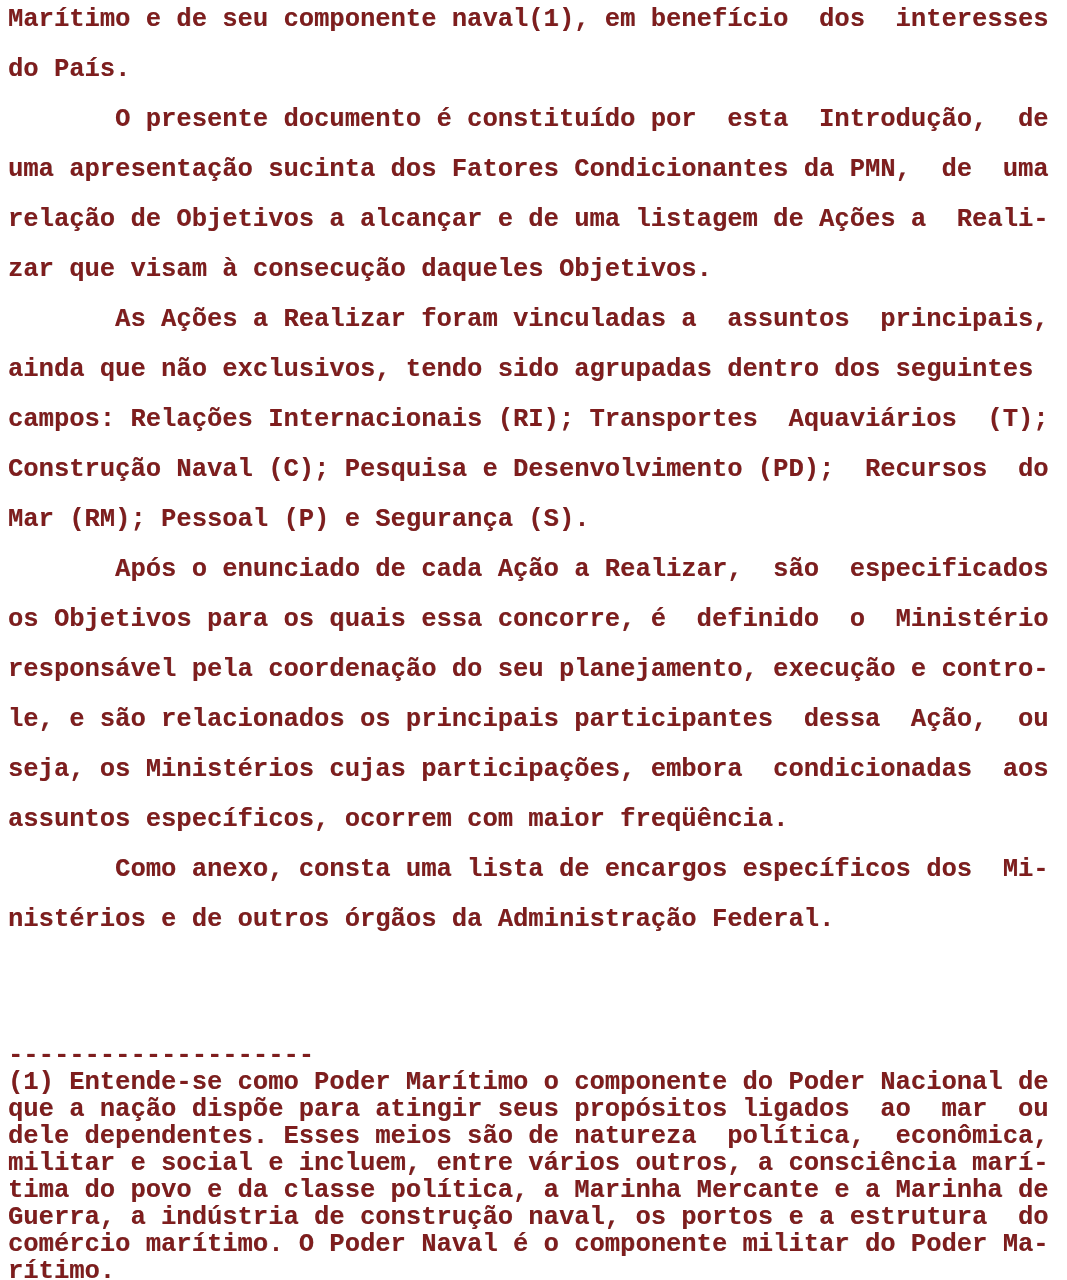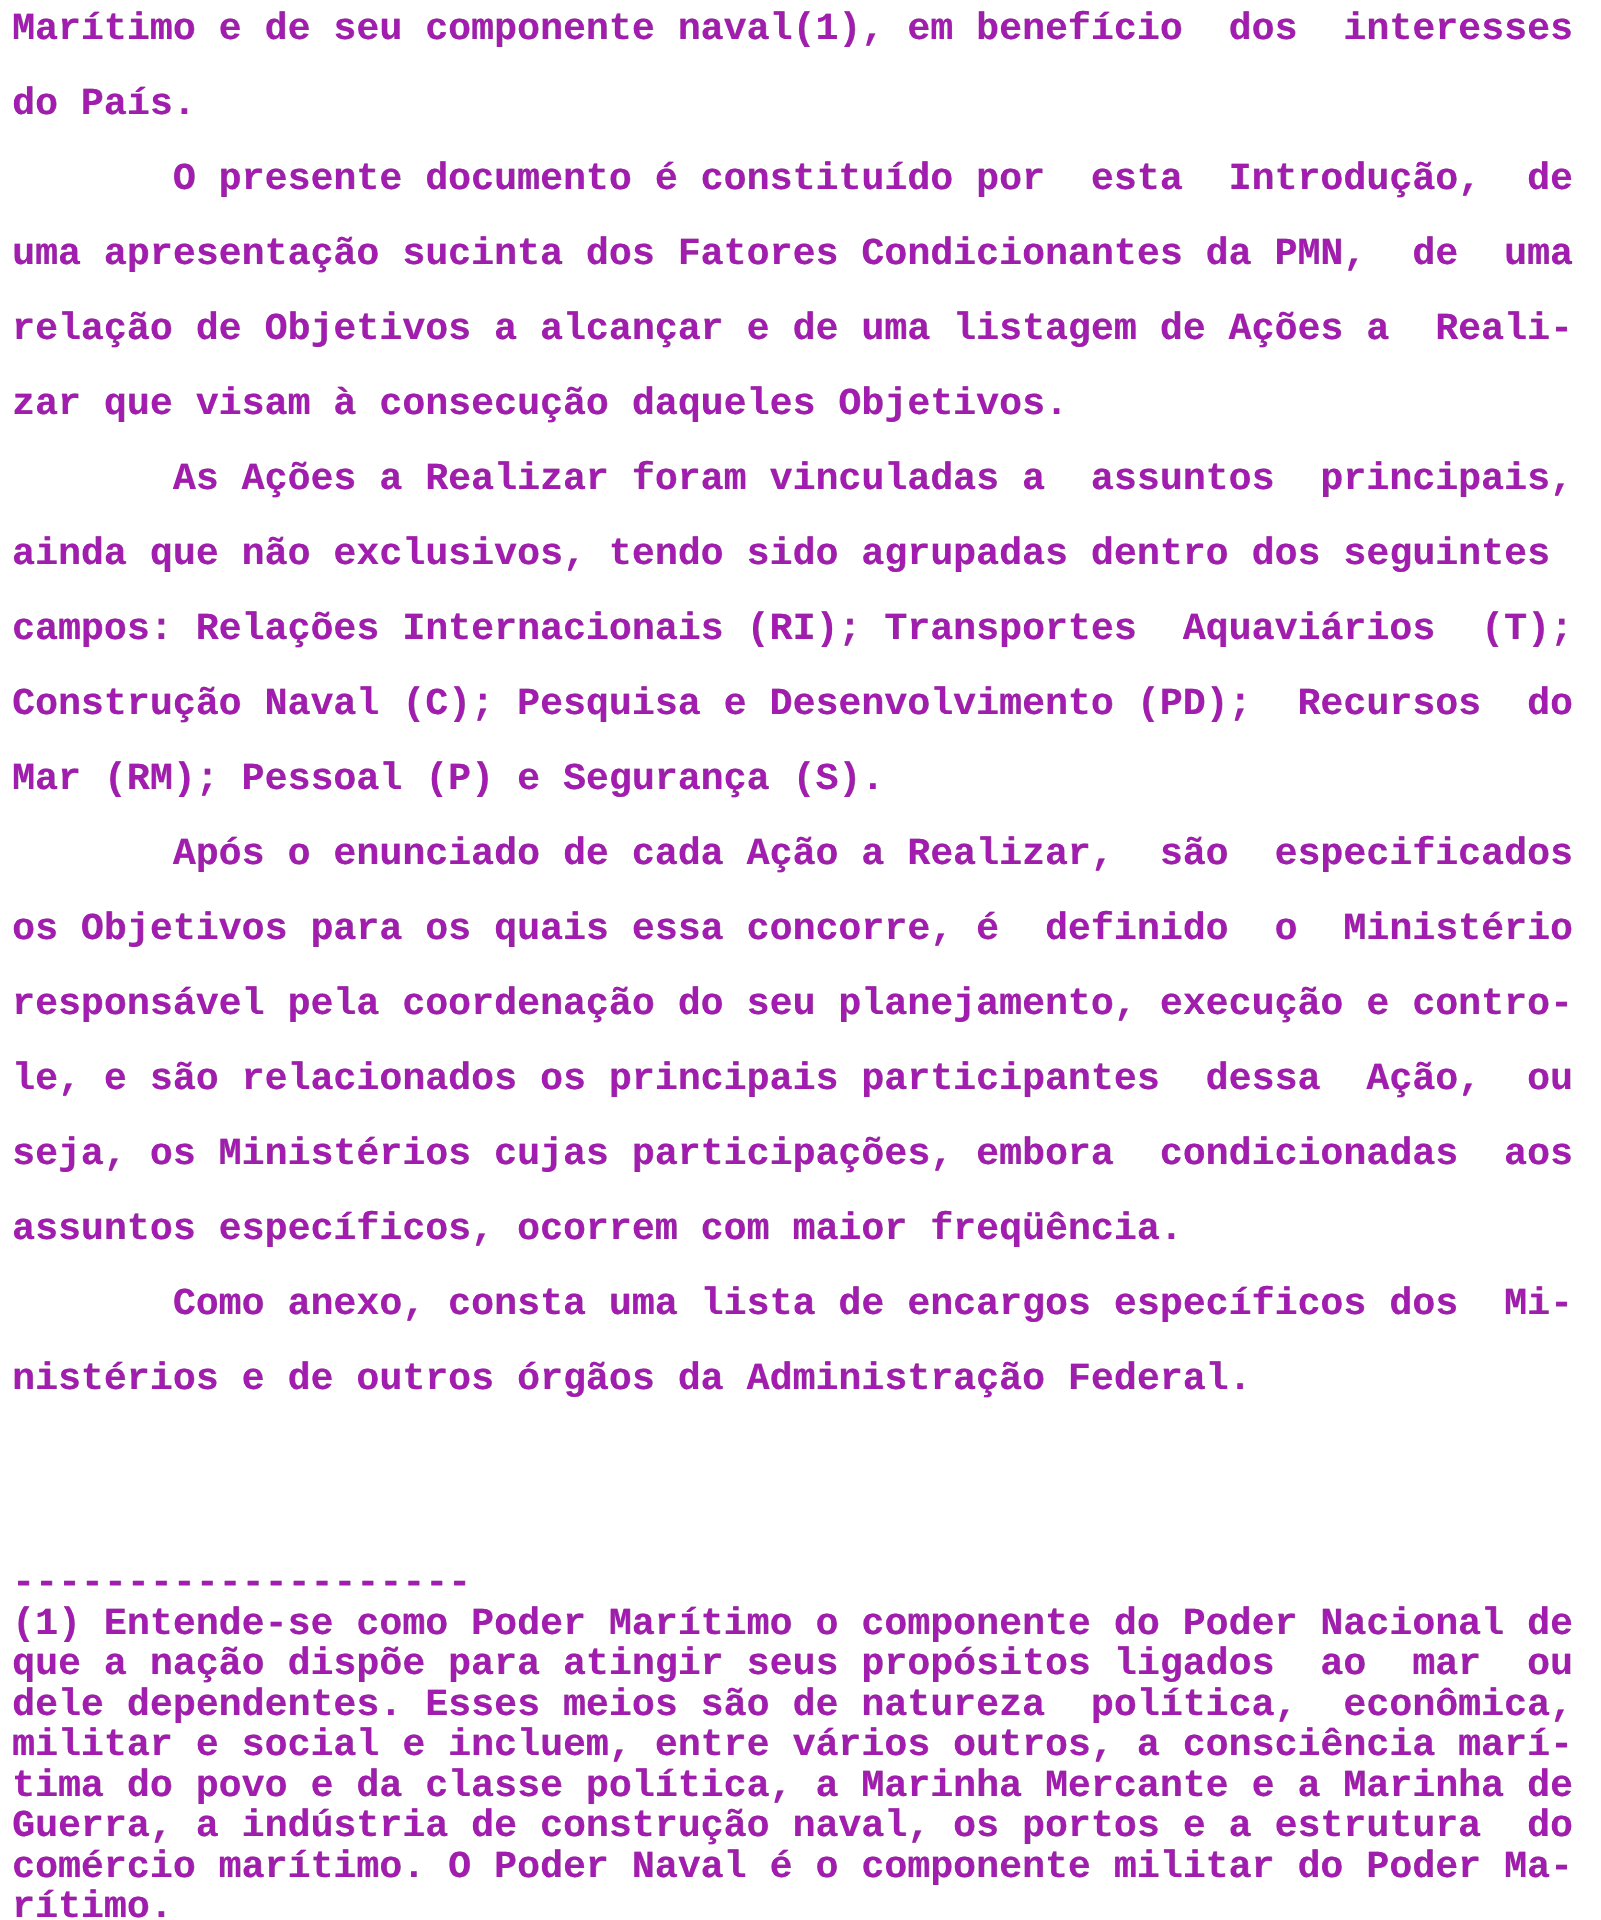--- a/index.html
+++ b/index.html
@@ -48,21 +48,21 @@
     text-shadow: 0.3px 0.3px 0 rgba(0,0,0,0.4);
   }
   .footnote-separator {
     white-space: pre;
     letter-spacing: 0;
   }
 </style>
 </head>
 <body>
 
-<div class="page" style="background: rgb(255, 255, 255); color: #a21caf;">
+<div class="page" style="background: rgb(255, 255, 255); color: #7f1d1d;">
 
   <pre class="body-text">Marítimo e de seu componente naval(1), em benefício  dos  interesses
 do País.
        O presente documento é constituído por  esta  Introdução,  de
 uma apresentação sucinta dos Fatores Condicionantes da PMN,  de  uma
 relação de Objetivos a alcançar e de uma listagem de Ações a  Reali-
 zar que visam à consecução daqueles Objetivos.
        As Ações a Realizar foram vinculadas a  assuntos  principais,
 ainda que não exclusivos, tendo sido agrupadas dentro dos seguintes
 campos: Relações Internacionais (RI); Transportes  Aquaviários  (T);

